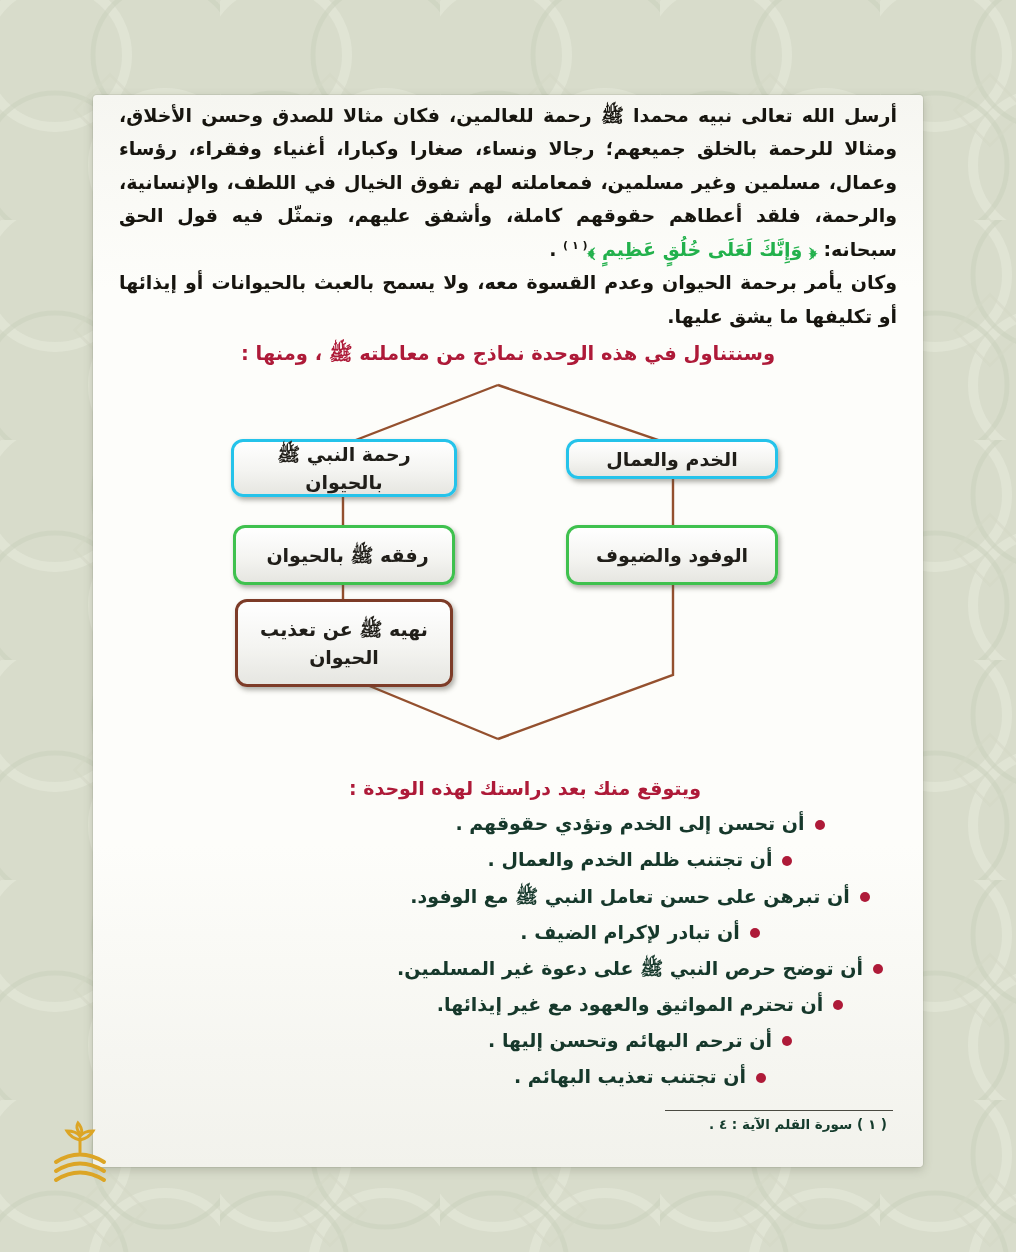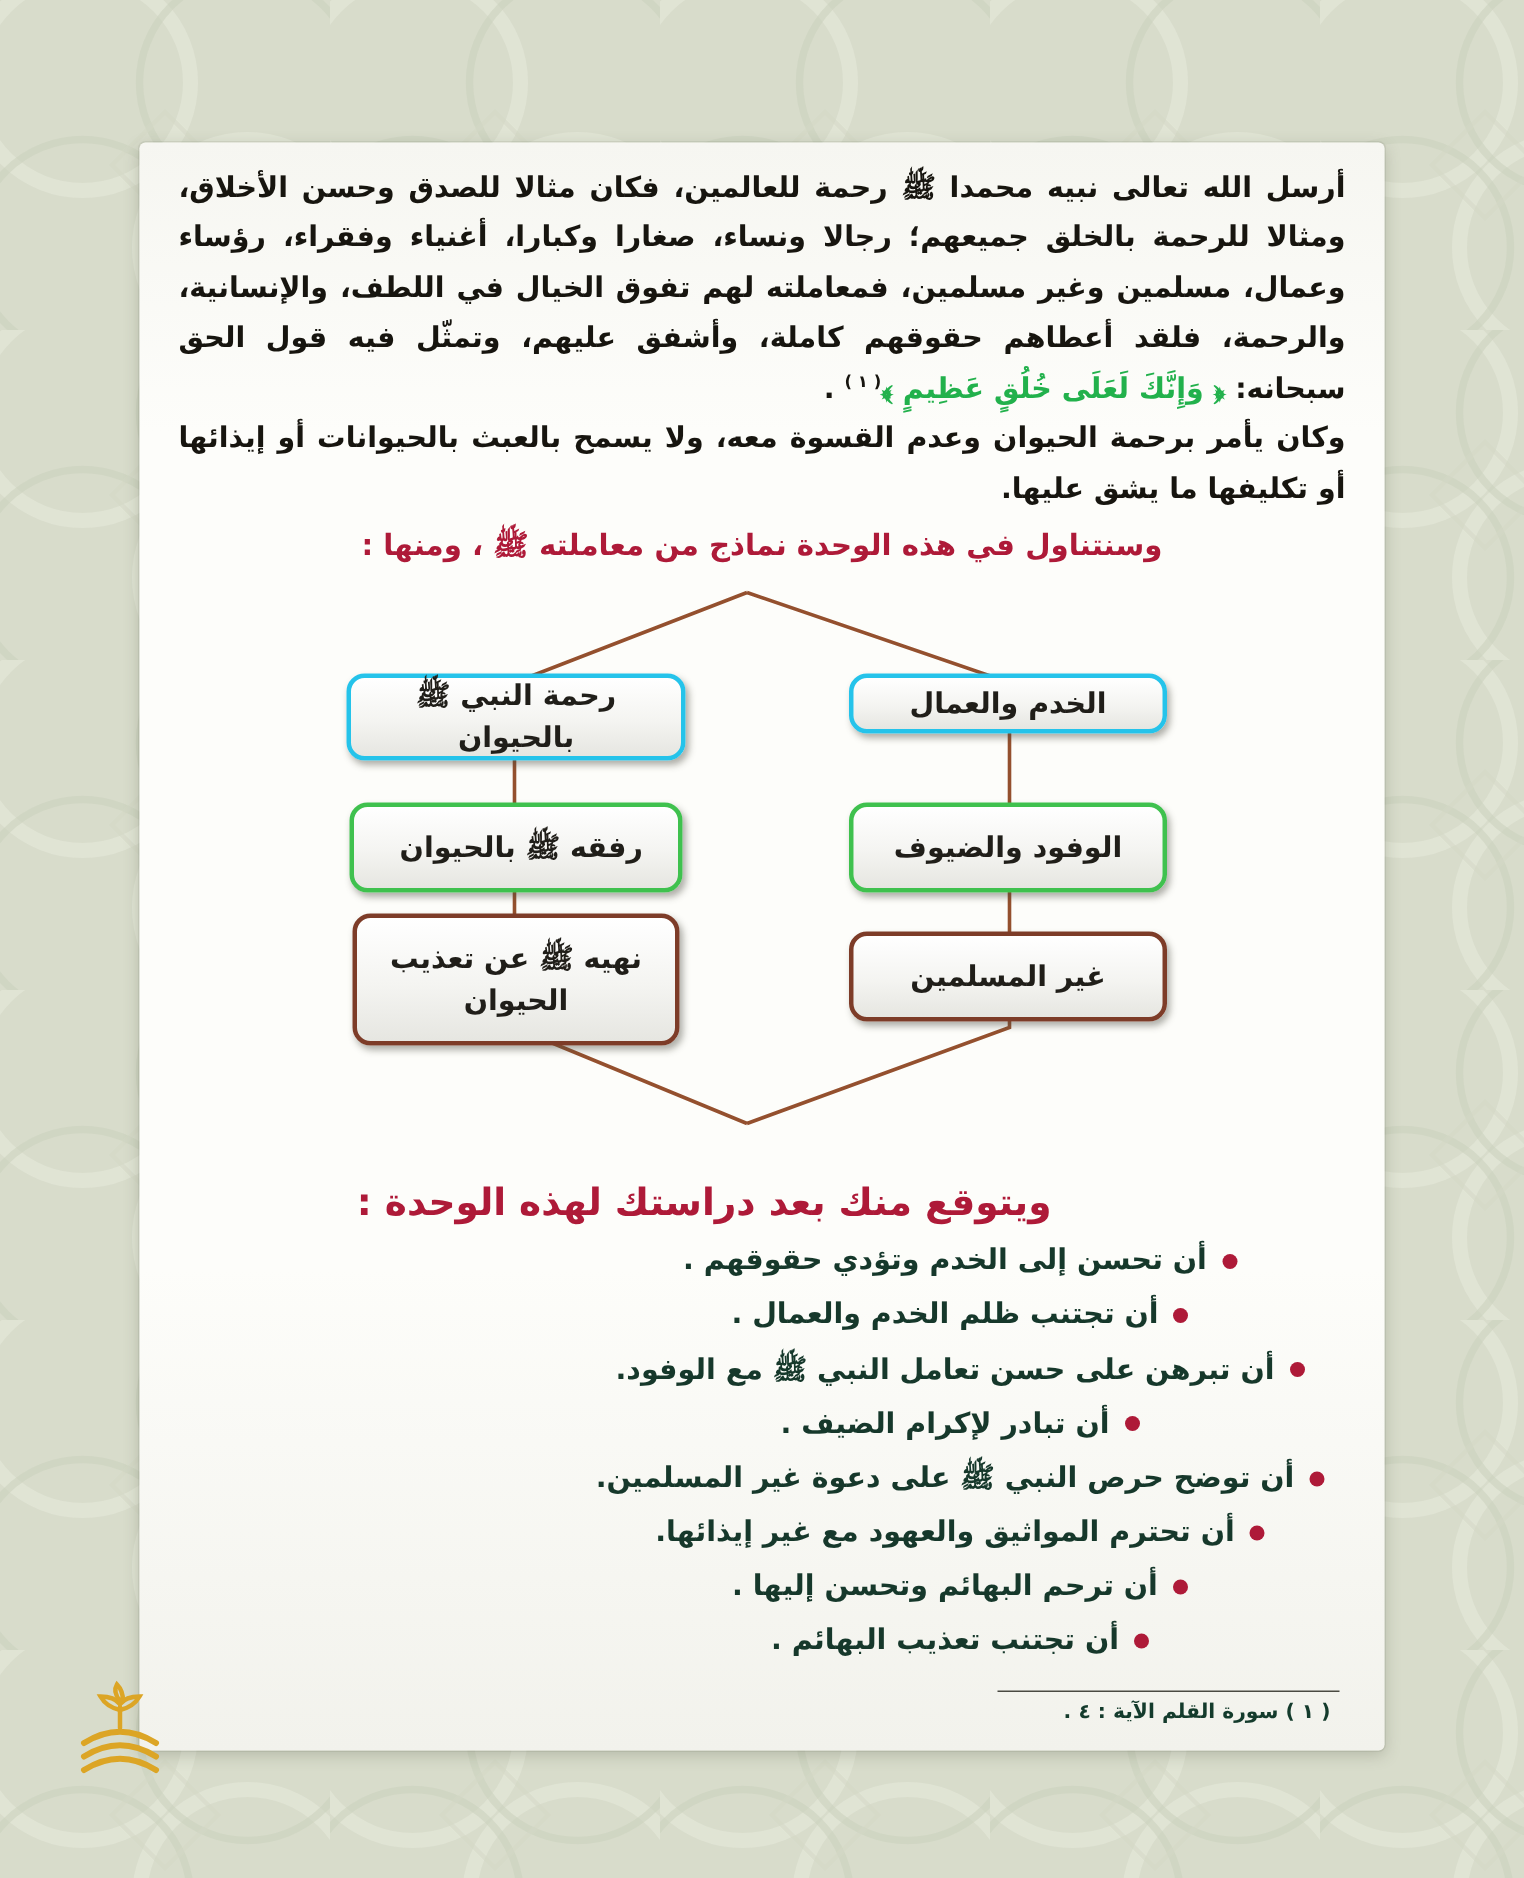--- a/index.html
+++ b/index.html
@@ -7,21 +7,21 @@
     width:1016px;height:1252px;position:relative;overflow:hidden;
     font-family:"DejaVu Sans",sans-serif;background:#d8dccb;
   }
   .bg-pattern{position:absolute;inset:0;display:block;}
   .card{
     position:absolute;left:93px;top:95px;width:830px;height:1072px;
     direction:rtl;border-radius:4px;
     background:linear-gradient(180deg,#f6f6f1 0%,#fdfdfa 18%,#fdfdfa 70%,#f2f2ec 100%);
     box-shadow:0 0 0 1px rgba(90,95,75,.10),0 3px 10px rgba(90,95,75,.28);
   }
-  .textblock{padding:14px 26px 0 26px;}
+  .textblock{padding:4px 26px 0 26px;}
   .para{
     margin:0;text-align:justify;font-size:19px;font-weight:700;
     line-height:1.76;color:#17150f;
   }
   .verse{font-weight:700;}
   .verse-ref{font-size:11px;font-weight:700;vertical-align:super;}
   .unit-heading{
     margin:4px 0 0 0;text-align:center;font-size:19.5px;font-weight:700;
   }
   .diagram{position:relative;height:374px;margin-top:8px;}
@@ -35,21 +35,21 @@
     padding:4px 10px;box-sizing:border-box;line-height:1.5;
   }
   .b-r1{left:473px;top:60px;width:212px;height:40px;}
   .b-r2{left:473px;top:146px;width:212px;height:60px;}
   .b-r3{left:473px;top:232px;width:212px;height:60px;}
   .b-l1{left:138px;top:60px;width:226px;height:58px;}
   .b-l2{left:140px;top:146px;width:222px;height:60px;}
   .b-l3{left:142px;top:220px;width:218px;height:88px;}
   .objectives{padding:0 26px 0 26px;}
   .objectives-heading{
-    margin:24px 196px 6px 0;text-align:right;font-size:25px;font-weight:700;
+    margin:24px 196px 6px 0;text-align:right;font-size:19px;font-weight:700;
   }
   .objectives-list{
     list-style:none;margin:2px 0 0 0;padding:0 0 0 264px;text-align:center;
   }
   .objectives-list li{
     font-size:19px;font-weight:700;color:#16382b;line-height:1.9;
     white-space:nowrap;
   }
   .bullet{
     display:inline-block;width:10px;height:10px;border-radius:50%;
@@ -85,21 +85,20 @@
     <p class="para unit-heading" style="color: rgb(174, 26, 56);">وسنتناول في هذه الوحدة نماذج من معاملته ﷺ ، ومنها :</p>
   </div>
 
   <div class="diagram">
     <svg class="hexsvg" width="830" height="374">
       <polyline points="405,6 250,66 250,296 405,360" fill="none" stroke-width="2.4" style="stroke: rgb(148, 80, 46);"></polyline>
       <polyline points="405,6 580,66 580,296 405,360" fill="none" stroke-width="2.4" style="stroke: rgb(148, 80, 46);"></polyline>
     </svg>
     <div class="dbox b-r1" style="border-color: rgb(37, 195, 234);">الخدم والعمال</div>
     <div class="dbox b-r2" style="border-color: rgb(63, 193, 78);">الوفود والضيوف</div>
-    <div class="dbox b-r3" style="border-color: rgb(125, 60, 40);">غير المسلمين</div>
     <div class="dbox b-l1" style="border-color: rgb(37, 195, 234);">رحمة النبي ﷺ بالحيوان</div>
     <div class="dbox b-l2" style="border-color: rgb(63, 193, 78); padding-left: 17px;">رفقه ﷺ بالحيوان</div>
     <div class="dbox b-l3" style="border-color: rgb(125, 60, 40);">نهيه ﷺ عن تعذيب الحيوان</div>
   </div>
 
   <div class="objectives">
     <p class="objectives-heading" style="color: rgb(174, 26, 56);">ويتوقع منك بعد دراستك لهذه الوحدة :</p>
     <ul class="objectives-list">
       <li><span class="bullet" style="background-color: rgb(174, 26, 56);"></span><span>أن تحسن إلى الخدم وتؤدي حقوقهم .</span></li>
       <li><span class="bullet" style="background-color: rgb(174, 26, 56);"></span><span>أن تجتنب ظلم الخدم والعمال .</span></li>

